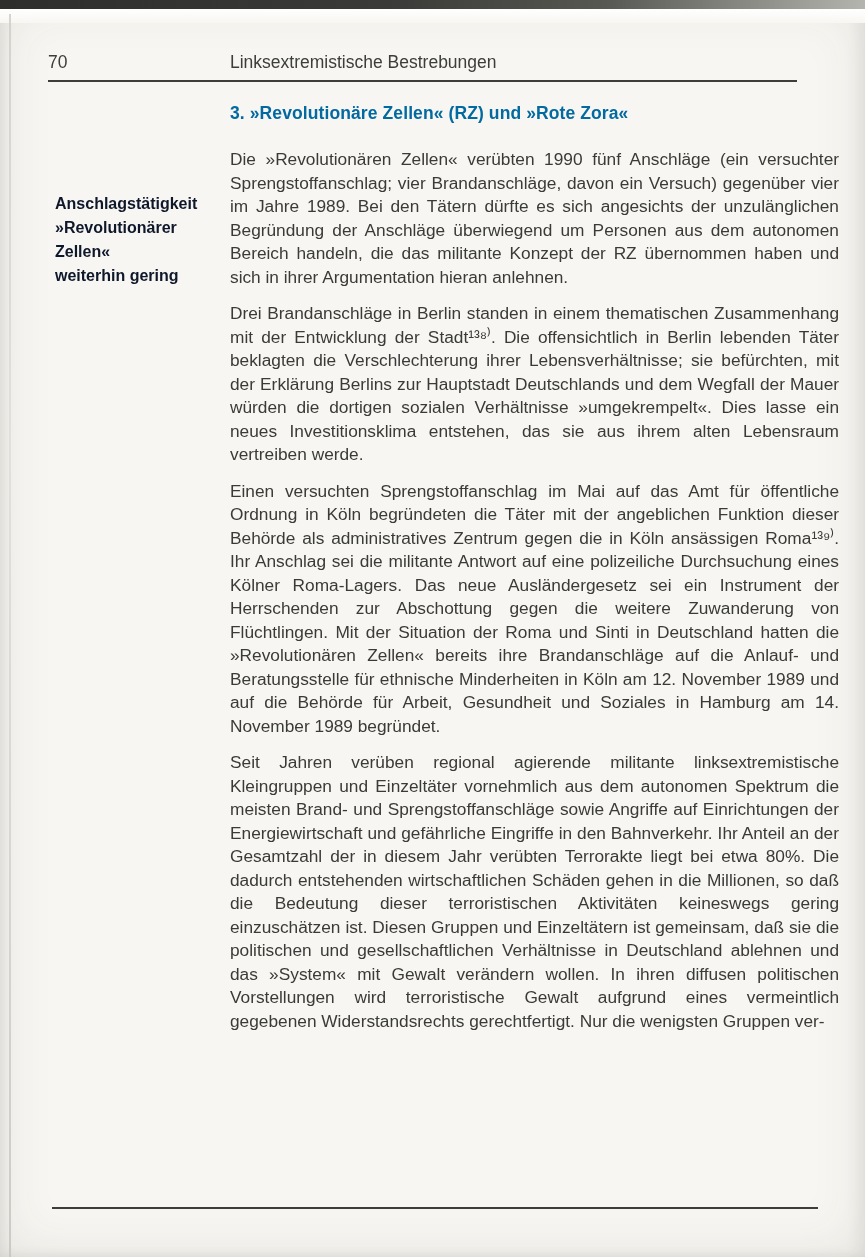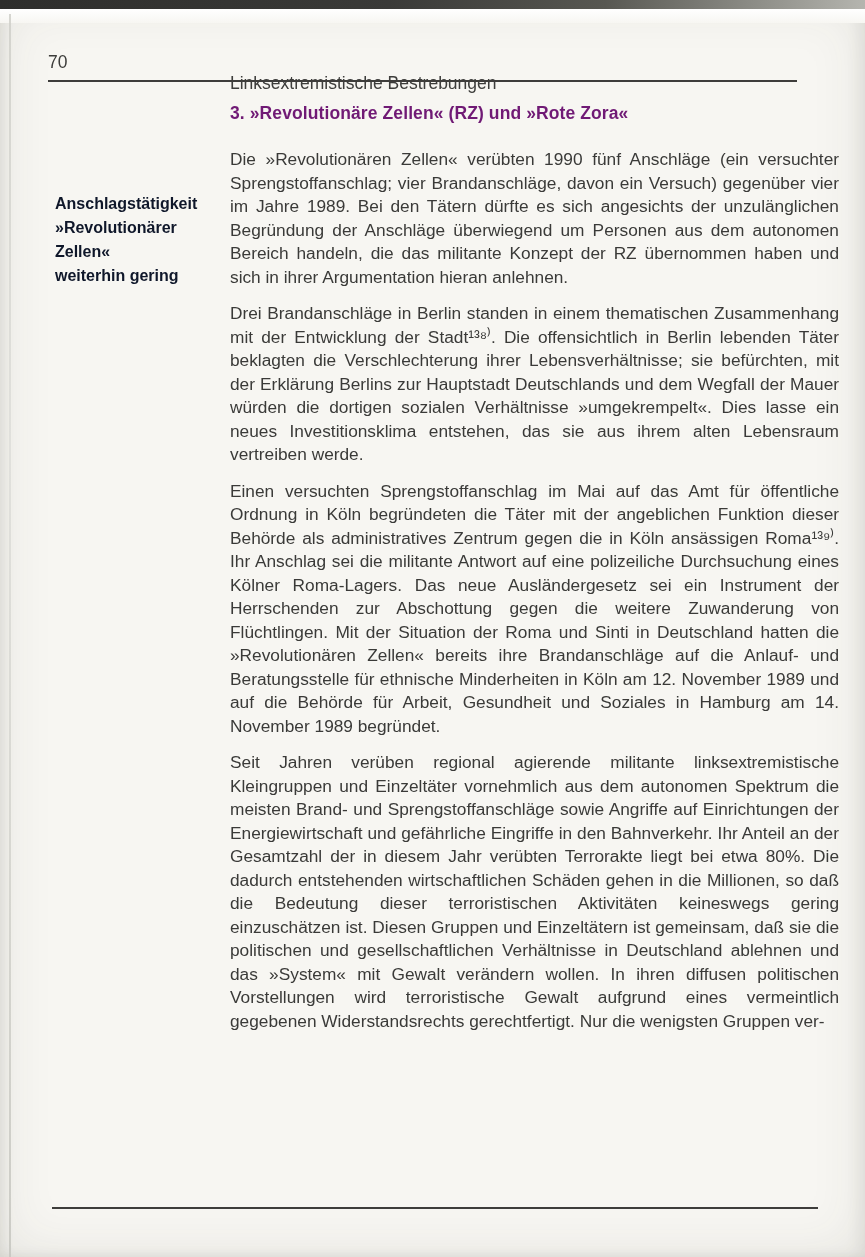--- a/index.html
+++ b/index.html
@@ -38,21 +38,21 @@
     opacity: 0.85;
   }
   .header-row {
     position: absolute;
     top: 52px; left: 0;
     width: 100%;
     font-size: 17.5px;
     color: #3d3d3b;
   }
   .pagenum { position: absolute; left: 48px; top: 0; }
-  .runtitle { position: absolute; left: 230px; top: 0; margin-top: 21px; }
+  .runtitle { position: absolute; left: 230px; top: 0; }
   .rule {
     position: absolute;
     height: 2px;
     background: #3e3d3b;
   }
   .header-rule { left: 48px; top: 80px; width: 749px; }
   .bottom-rule { left: 52px; top: 1207px; width: 766px; }
 
   .margin-note {
     position: absolute;
@@ -71,21 +71,21 @@
     position: absolute;
     left: 230px;
     top: 96px;
     width: 609px;
     color: #393937;
   }
   .sec-heading {
     margin: 0;
     font-size: 17.5px;
     font-weight: bold;
-    color: #701a75;
+    color: #0369a1;
     letter-spacing: 0.1px;
   }
   .sec-heading.first { margin-top: 7px; margin-bottom: 24px; }
   .sec-heading.second { margin-top: 45px; margin-bottom: 37px; }
   .para {
     margin: 0 0 13px 0;
     font-size: 17.3px;
     line-height: 23.5px;
     text-align: justify;
     color: #3a3a38;

